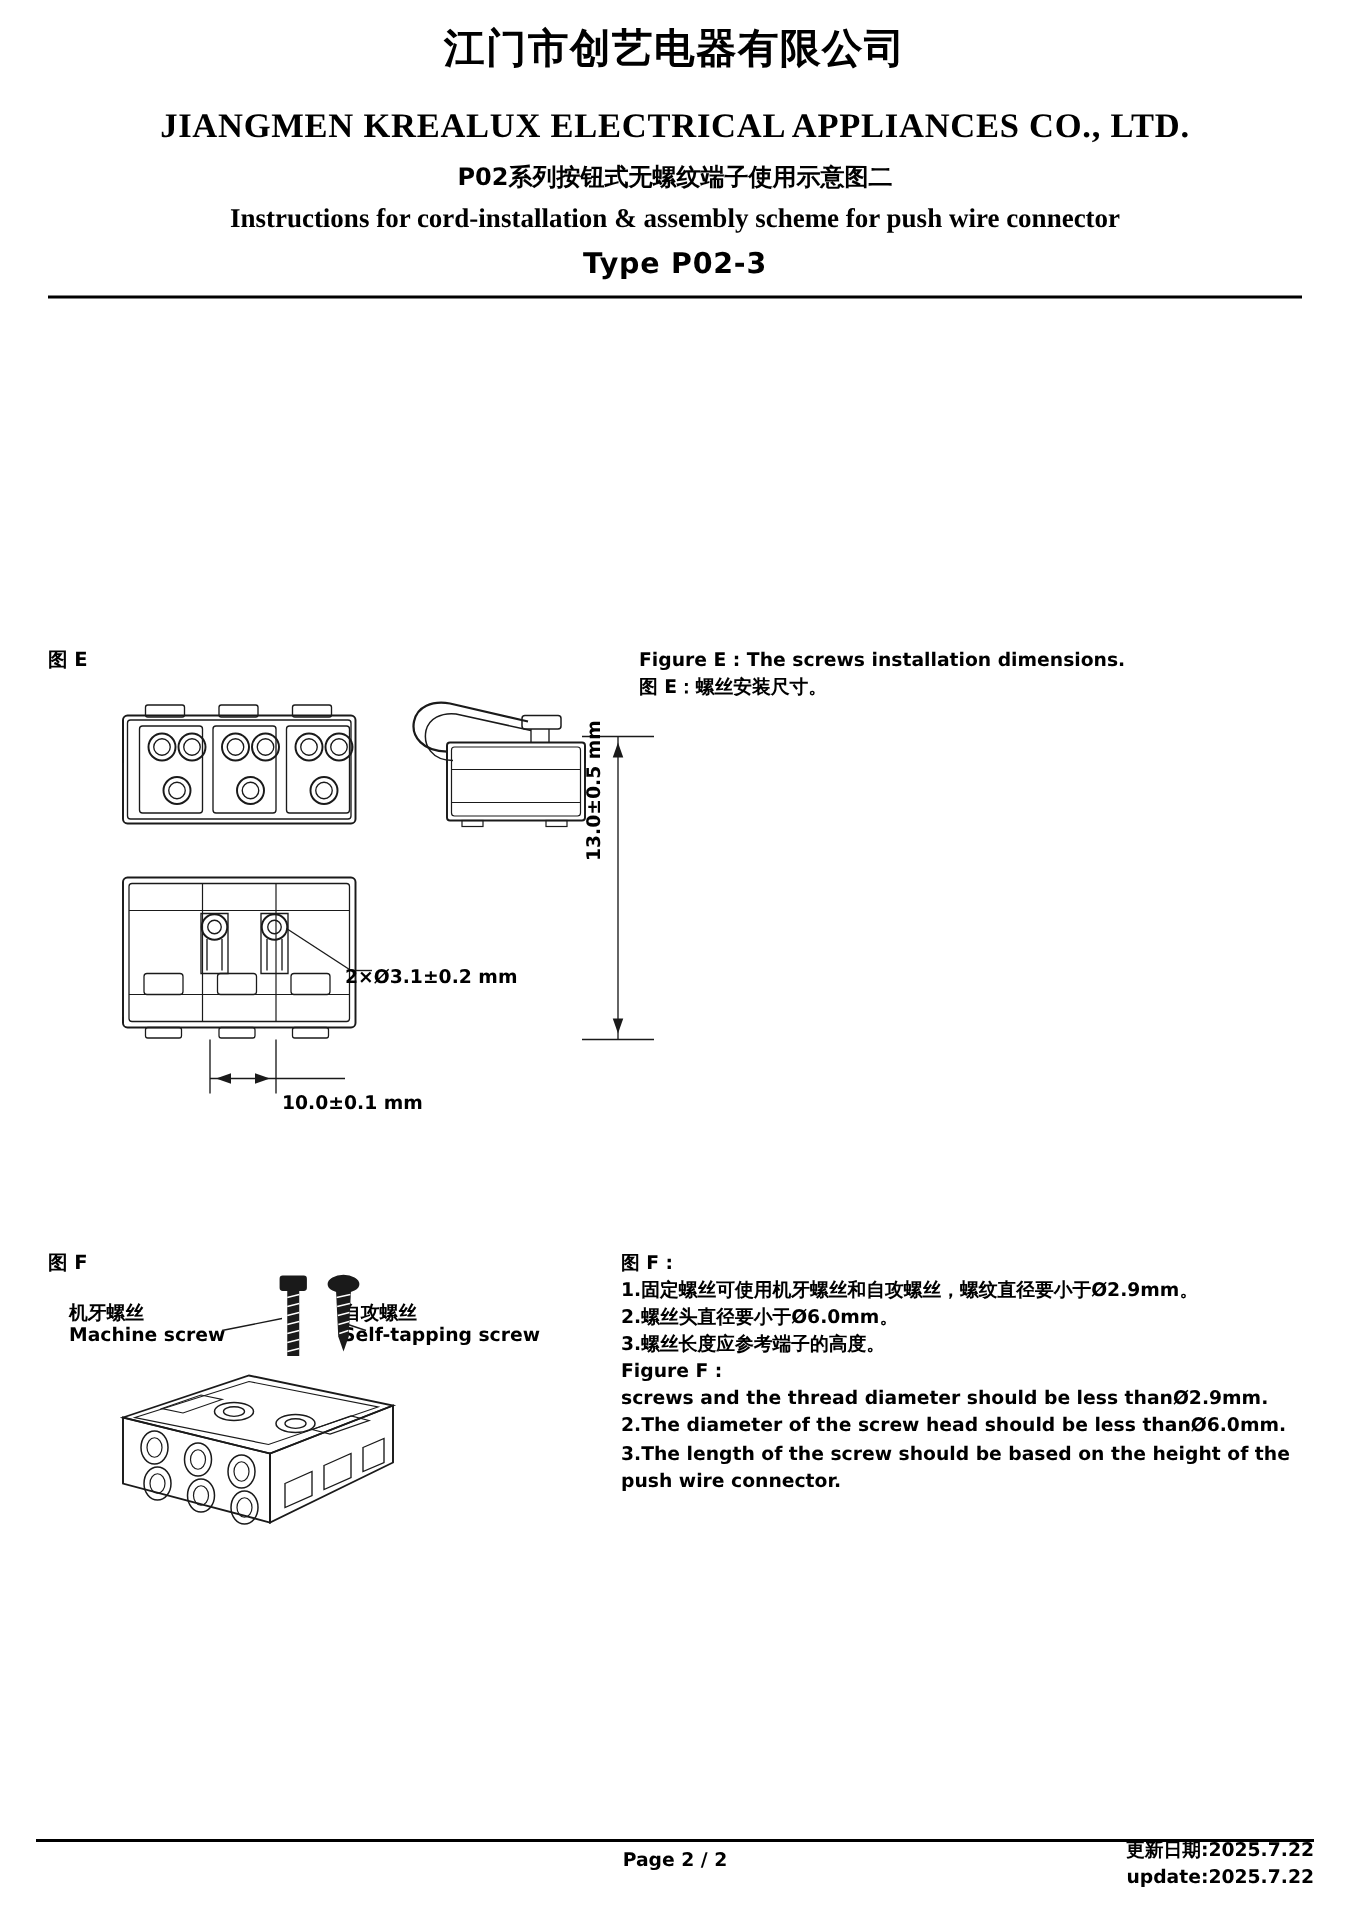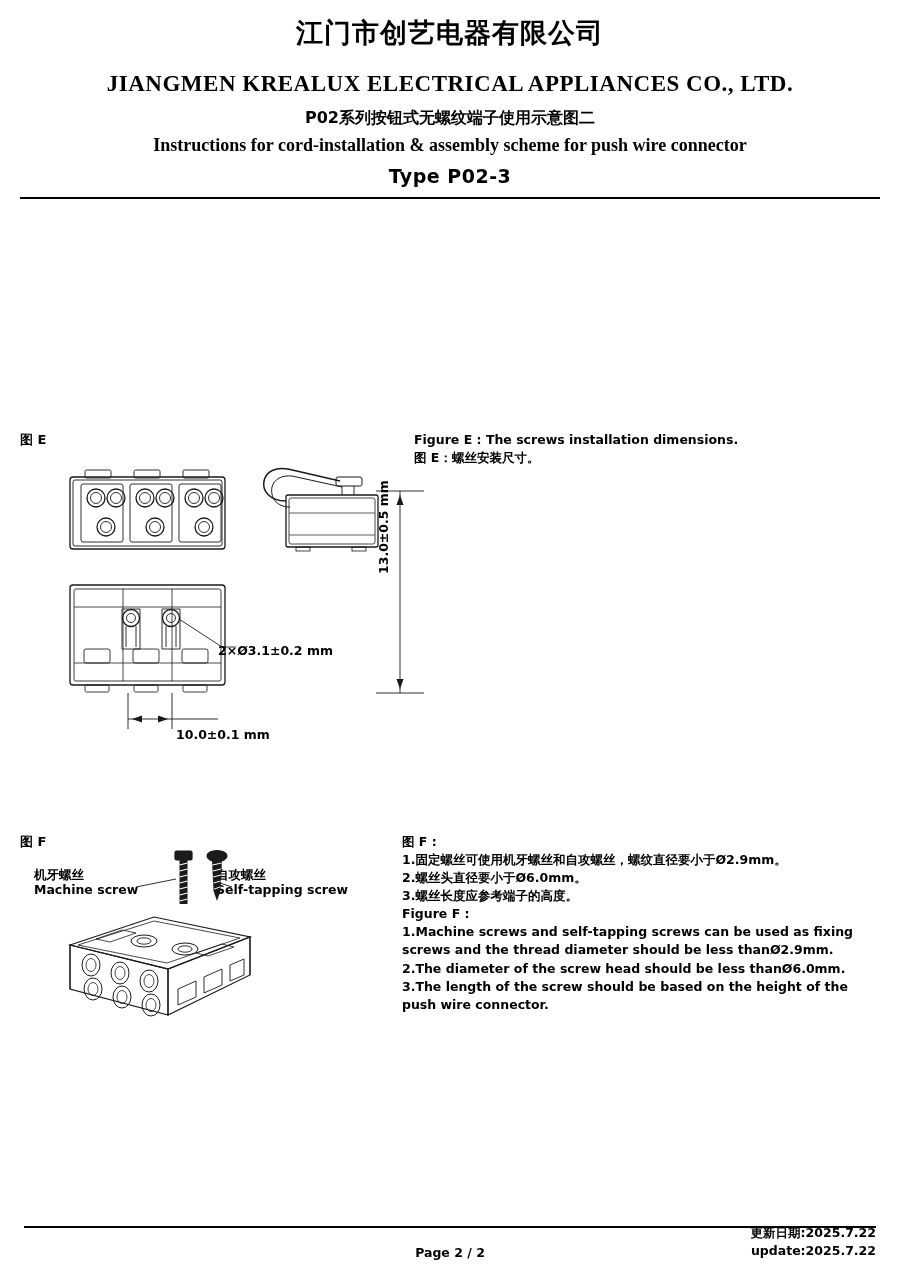--- a/index.html
+++ b/index.html
@@ -13,21 +13,21 @@
     font-family: "Liberation Sans", sans-serif;
     color: #000000;
     position: relative;
     overflow: hidden;
   }
   .page {
     position: relative;
     width: 900px;
     height: 1280px;
     box-sizing: border-box;
-    padding: 0 20px;
+    padding: 0 32px;
   }
 
   
   .header {
     text-align: center;
     padding-top: 16px;
   }
   .company-cn {
     font-family: "DejaVu Sans", "Liberation Sans", sans-serif;
     font-size: 27px;
@@ -117,21 +117,20 @@
     border-top: 2px solid #000;
   }
   .page-num {
     position: absolute;
     width: 900px;
     top: 12px;
     text-align: center;
     font-family: "DejaVu Sans", "Liberation Sans", sans-serif;
     font-size: 12.5px;
     font-weight: bold;
-    margin-top: 13px;
   }
   .update-block {
     position: absolute;
     right: 24px;
     top: 4px;
     text-align: right;
     font-family: "DejaVu Sans", "Liberation Sans", sans-serif;
     font-size: 12.5px;
     font-weight: bold;
     line-height: 1.45;
@@ -265,21 +264,20 @@
   <div class="section">
 
     <div class="abs fig-tag" style="left:0px; top:634px;">图 F</div>
 
     <div class="abs notes" style="left:382px; top:634px; width:480px;">
       <div class="line">图 F :</div>
       <div class="line">1.固定螺丝可使用机牙螺丝和自攻螺丝，螺纹直径要小于Ø2.9mm。</div>
       <div class="line">2.螺丝头直径要小于Ø6.0mm。</div>
       <div class="line">3.螺丝长度应参考端子的高度。</div>
       <div class="line">Figure F :</div>
-      <div class="line">1.Machine screws and self-tapping screws can be used as fixing</div>
       <div class="line">screws and the thread diameter should be less thanØ2.9mm.</div>
       <div class="line">2.The diameter of the screw head should be less thanØ6.0mm.</div>
       <div class="line">3.The length of the screw should be based on the height of the</div>
       <div class="line">push wire connector.</div>
     </div>
 
     <div class="abs callout" style="left:14px; top:668px; width:120px; text-align:left;">
       <div>机牙螺丝</div>
       <div>Machine screw</div>
     </div>

